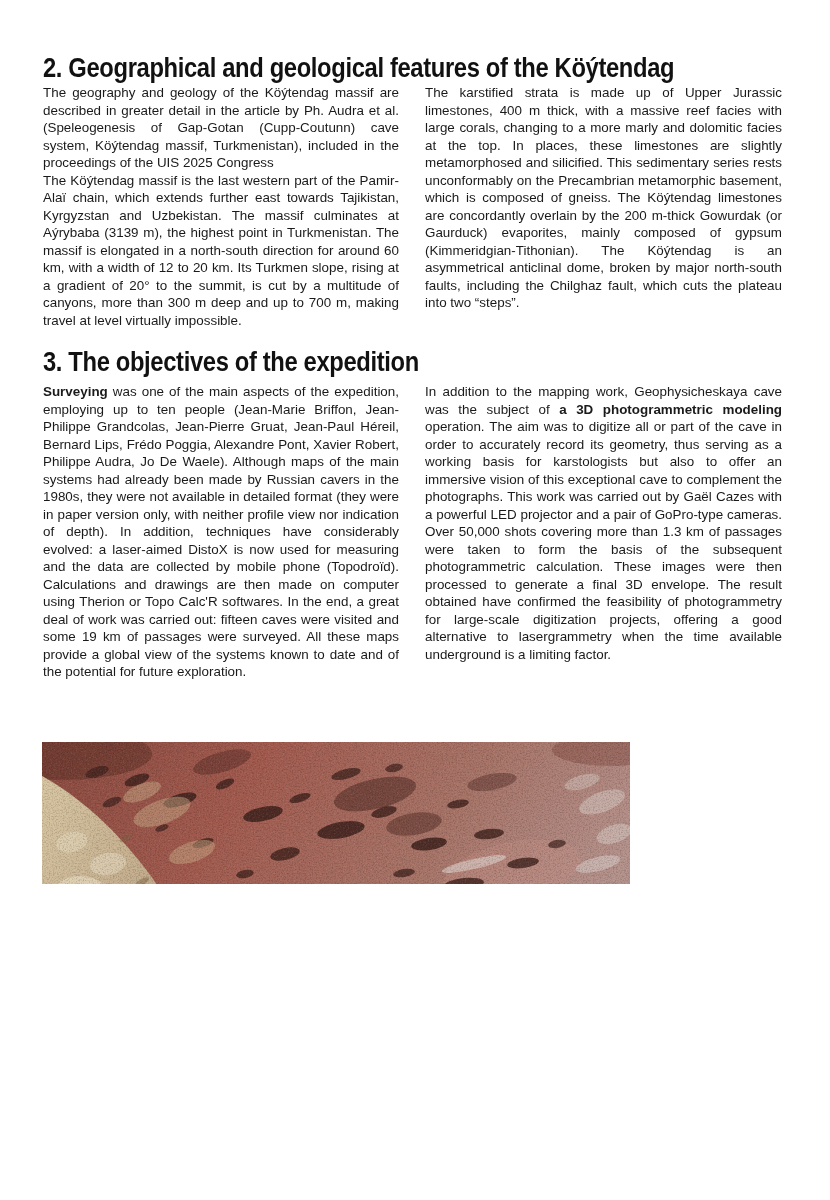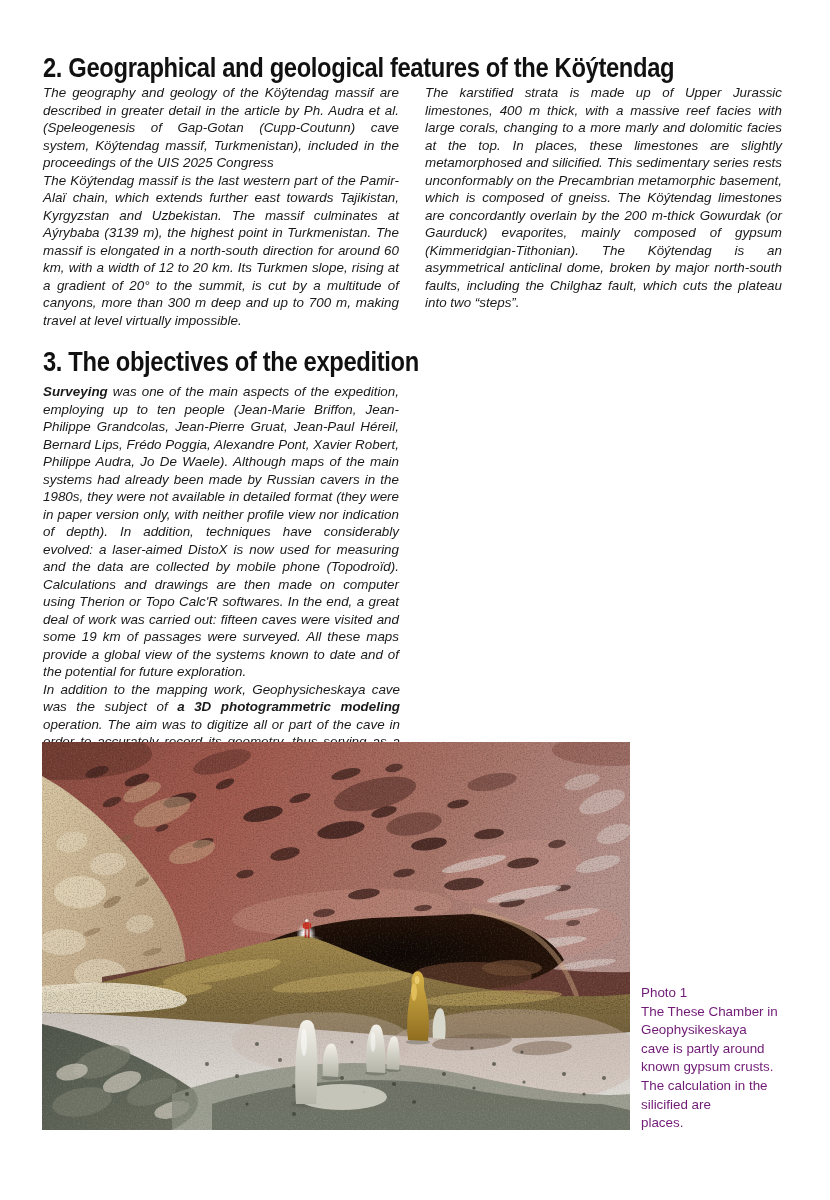--- a/index.html
+++ b/index.html
@@ -1,24 +1,24 @@
 <!DOCTYPE html>
 <html><head>
 <meta charset="utf-8">
 <style>
   html,body{margin:0;padding:0;background:#ffffff;}
-  .page{position:relative;width:830px;height:1200px;background:#ffffff;overflow:hidden;
+  .page{position:relative;width:830px;height:884px;background:#ffffff;overflow:hidden;
         font-family:"Liberation Sans",sans-serif;color:#1a1a1a;}
   .sec-heading{position:absolute;left:43px;margin:0;font-size:27px;font-weight:bold;color:#111;
         letter-spacing:-0.4px;white-space:nowrap;transform:scaleX(.88);transform-origin:0 50%;}
   #h2{top:53px;}
   #h3{top:347px;}
-  .cols{position:absolute;left:43px;width:739px;display:flex;font-style:italic;}
+  .cols{position:absolute;left:43px;width:739px;display:flex;}
   #s2body{top:84px;}
-  #s3body{top:383px;flex-direction:column;}
+  #s3body{top:383px;}
   .col{font-size:13.4px;line-height:17.5px;text-align:justify;}
   .col.left{width:356px;margin-right:26px;}
   .col.right{width:357px;}
   .col p{margin:0;}
   .photo{position:absolute;left:42px;top:742px;width:588px;height:388px;margin:0;overflow:hidden;
          background:#8a4a40;}
   .photo svg{display:block;}
   .caption{position:absolute;left:641px;top:984px;width:160px;font-size:13.4px;line-height:18.6px;color:#701a75;}
 </style>
 </head>

